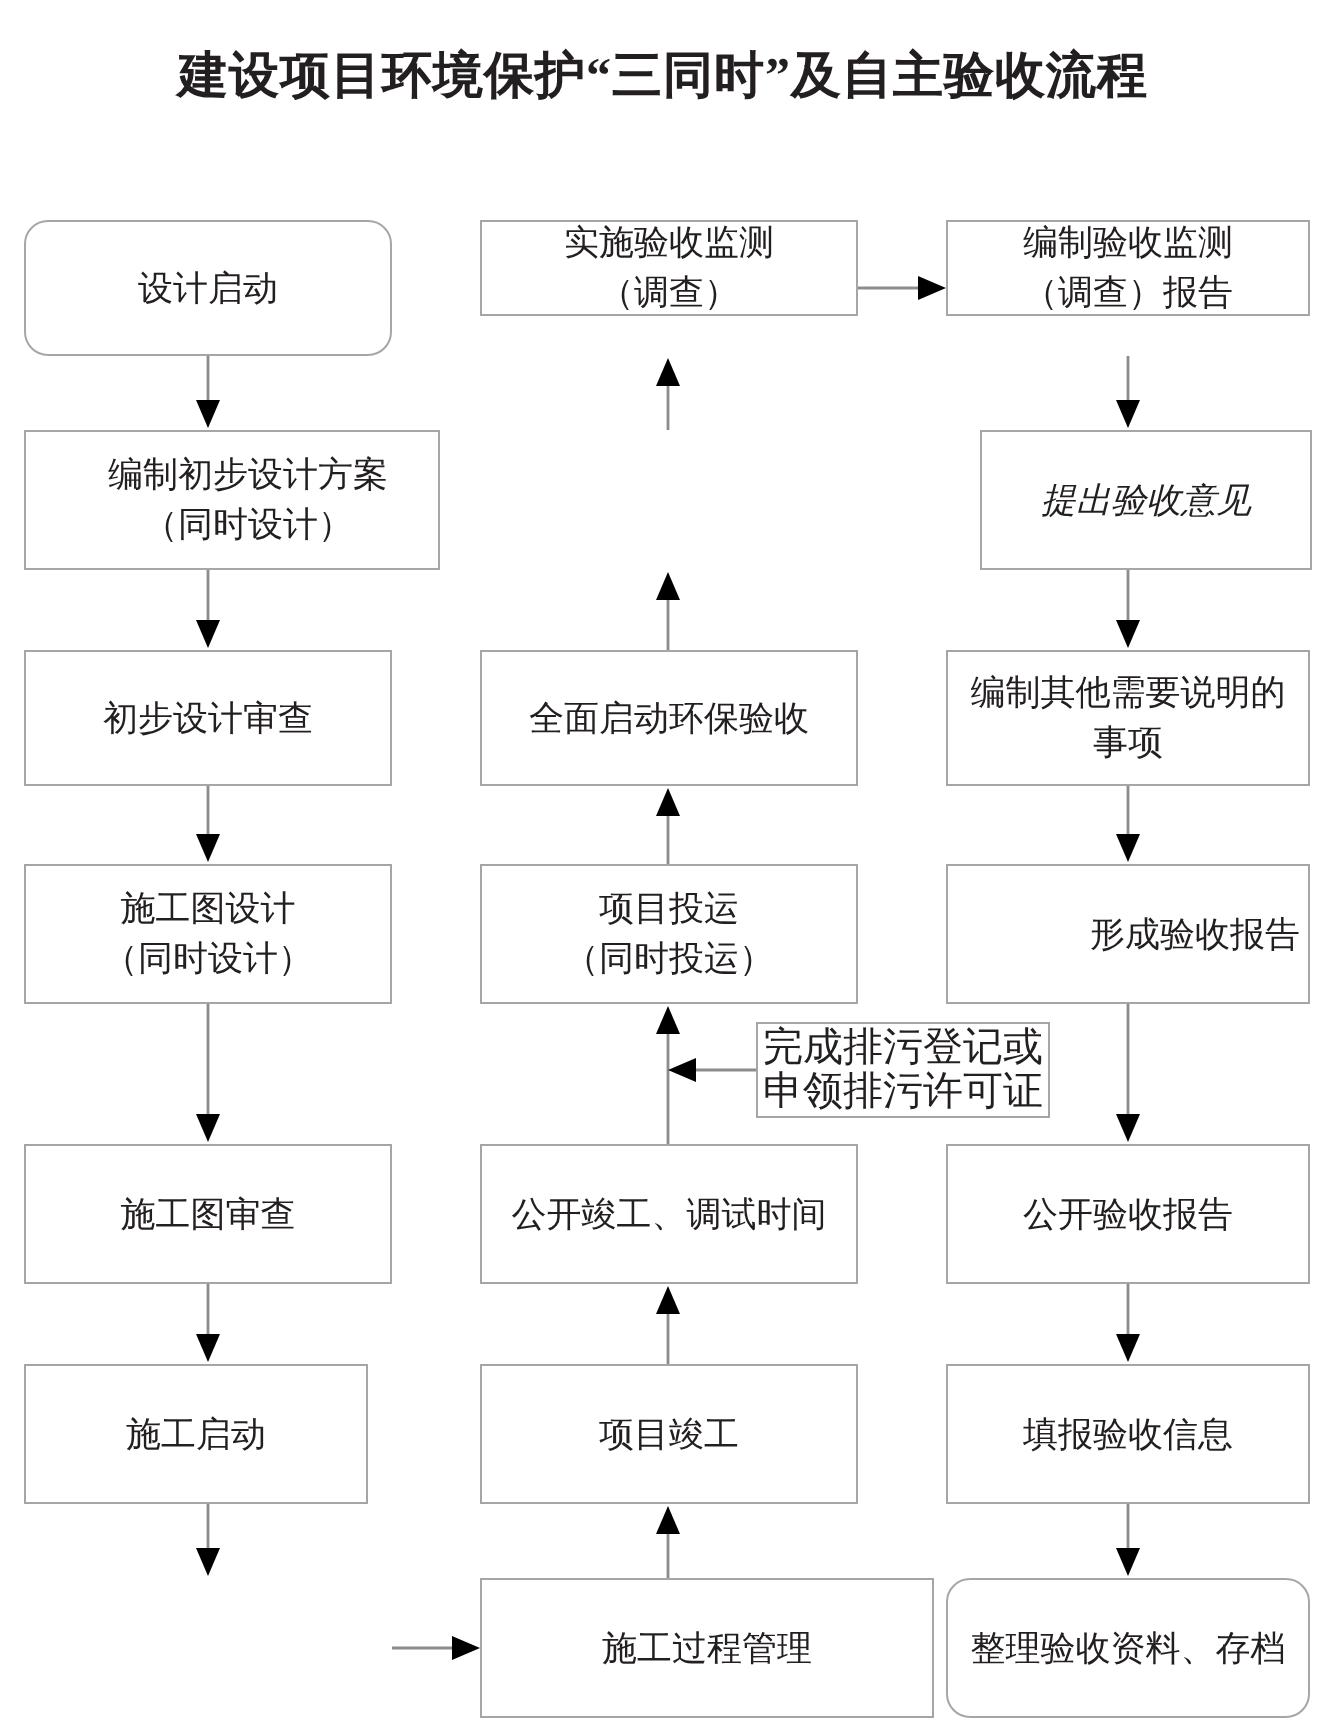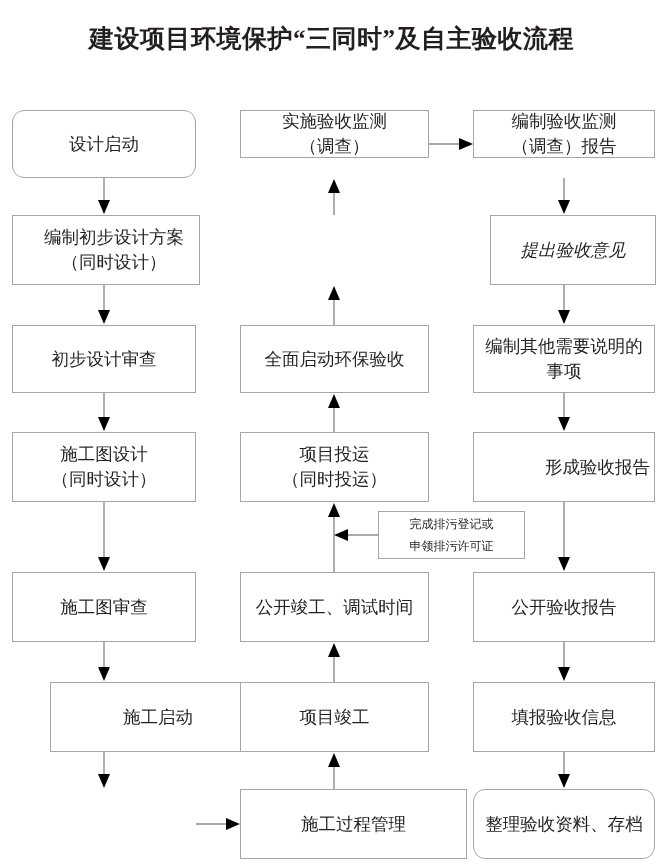--- a/index.html
+++ b/index.html
@@ -56,21 +56,21 @@
   }
   .note-node {
     position: absolute;
     box-sizing: border-box;
     border: 1px solid #a6a6a6;
     background: #ffffff;
     display: flex;
     align-items: center;
     justify-content: center;
     text-align: center;
-    font-size: 12px;
+    font-size: 20px;
     line-height: 22px;
     color: #231f20;
     z-index: 4;
   }
   .note-node .node-label {
     display: block;
     white-space: pre-line;
   }
   svg#connectors {
     position: absolute;
@@ -154,39 +154,39 @@
       <polygon points="558,557 570,557 564,571"></polygon>
       <polygon points="558,667 570,667 564,681"></polygon>
       <polygon points="558,774 570,774 564,788"></polygon>
     </g>
   </svg>
 
   <div class="node rounded" style="left:12px; top:110px; width:184px; height:68px;">
     <span class="node-label">设计启动</span>
   </div>
 
-  <div class="node" style="left:12px; top:215px; width:188px; height:70px;padding-left:16px;">
+  <div class="node" style="left:12px; top:215px; width:208px; height:70px;padding-left:16px;">
     <span class="node-label">编制初步设计方案
 （同时设计）</span>
   </div>
 
   <div class="node" style="left:12px; top:325px; width:184px; height:68px;">
     <span class="node-label">初步设计审查</span>
   </div>
 
   <div class="node" style="left:12px; top:432px; width:184px; height:70px;">
     <span class="node-label">施工图设计
 （同时设计）</span>
   </div>
 
   <div class="node" style="left:12px; top:572px; width:184px; height:70px;">
     <span class="node-label">施工图审查</span>
   </div>
 
-  <div class="node" style="left:12px; top:682px; width:216px; height:70px;margin-left:38px;">
+  <div class="node" style="left:12px; top:682px; width:172px; height:70px;">
     <span class="node-label">施工启动</span>
   </div>
 
 
   <div class="node" style="left:240px; top:110px; width:189px; height:48px;">
     <span class="node-label">实施验收监测
 （调查）</span>
   </div>
 
 

